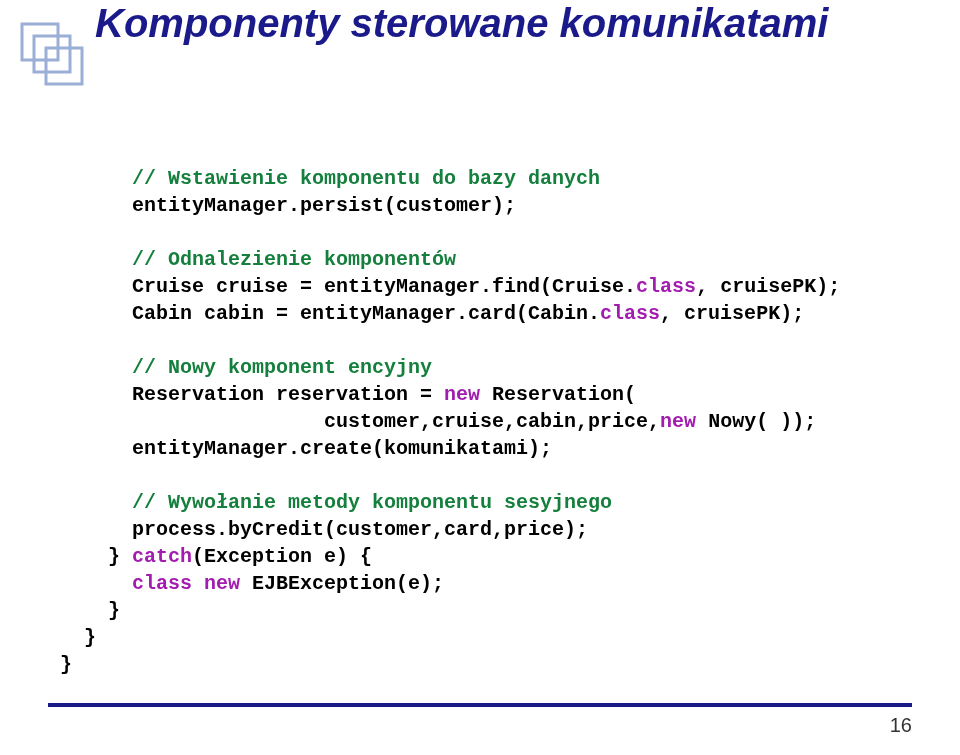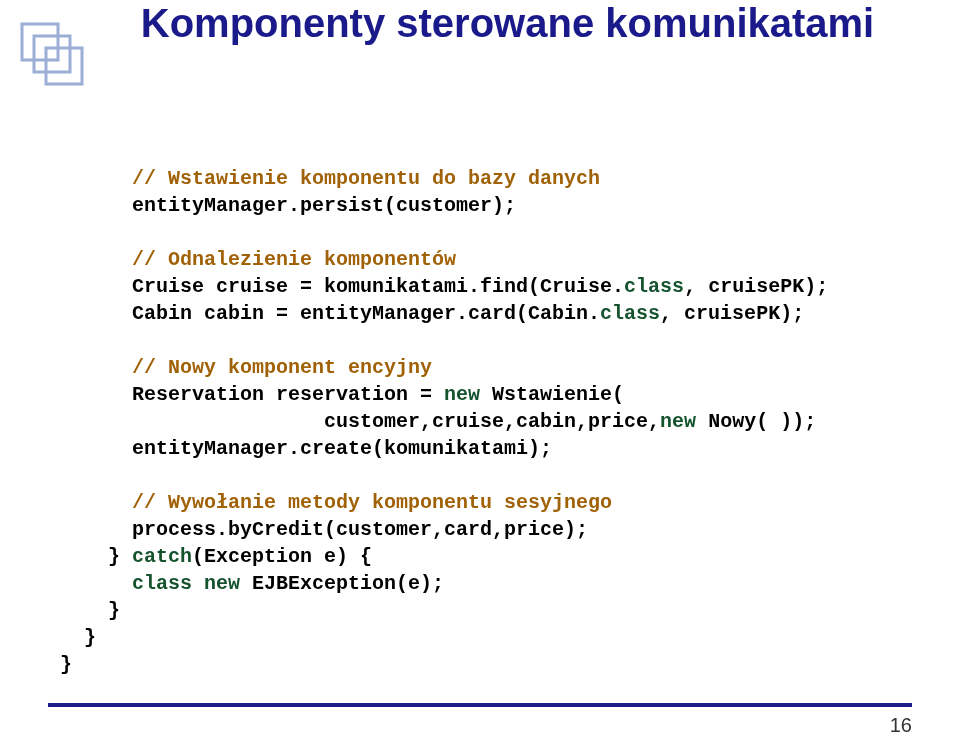--- a/index.html
+++ b/index.html
@@ -19,43 +19,43 @@
       top: 20px;
       left: 18px;
       width: 70px;
       height: 70px;
     }
     .title {
       position: absolute;
       top: 0px;
       left: 95px;
       right: 40px;
-      text-align: center;
       font-size: 40px;
       font-weight: bold;
       color: #1a1a8a;
       line-height: 1.15;
+      font-style: italic;
     }
     .code-block {
       position: absolute;
       top: 165px;
       left: 60px;
       right: 60px;
       font-family: "Courier New", Courier, monospace;
       font-size: 20px;
       font-weight: bold;
       line-height: 1.35;
       white-space: pre;
       color: #000000;
     }
     .comment {
-      color: #a16207;
+      color: #15803d;
     }
     .keyword {
-      color: #14532d;
+      color: #a21caf;
     }
     .divider {
       position: absolute;
       bottom: 48px;
       left: 48px;
       right: 48px;
       height: 4px;
       background: #1a1a8a;
     }
     .page-number {
@@ -76,25 +76,25 @@
     <rect x="28" y="28" width="36" height="36" fill="none" stroke="#9aaed6" stroke-width="3"></rect>
   </svg>
 </div>
 
 <div class="title">Komponenty sterowane komunikatami</div>
 
 <div class="code-block">      <span class="comment">// Wstawienie komponentu do bazy danych</span>
       <span>entityManager.persist(customer);</span>
 
       <span class="comment">// Odnalezienie komponentów</span>
-      <span>Cruise cruise = komunikatami.find(Cruise.</span><span class="keyword">class</span><span>, cruisePK);</span>
+      <span>Cruise cruise = entityManager.find(Cruise.</span><span class="keyword">class</span><span>, cruisePK);</span>
       <span>Cabin cabin = entityManager.card(Cabin.</span><span class="keyword">class</span><span>, cruisePK);</span>
 
       <span class="comment">// Nowy komponent encyjny</span>
-      <span>Reservation reservation = </span><span class="keyword">new</span><span> Wstawienie(</span>
+      <span>Reservation reservation = </span><span class="keyword">new</span><span> Reservation(</span>
                       <span>customer,cruise,cabin,price,</span><span class="keyword">new</span><span> Nowy( ));</span>
       <span>entityManager.create(komunikatami);</span>
 
       <span class="comment">// Wywołanie metody komponentu sesyjnego</span>
       <span>process.byCredit(customer,card,price);</span>
     <span>} </span><span class="keyword">catch</span><span>(Exception e) {</span>
       <span class="keyword">class</span><span> </span><span class="keyword">new</span><span> EJBException(e);</span>
     <span>}</span>
   <span>}</span>
 <span>}</span></div>

